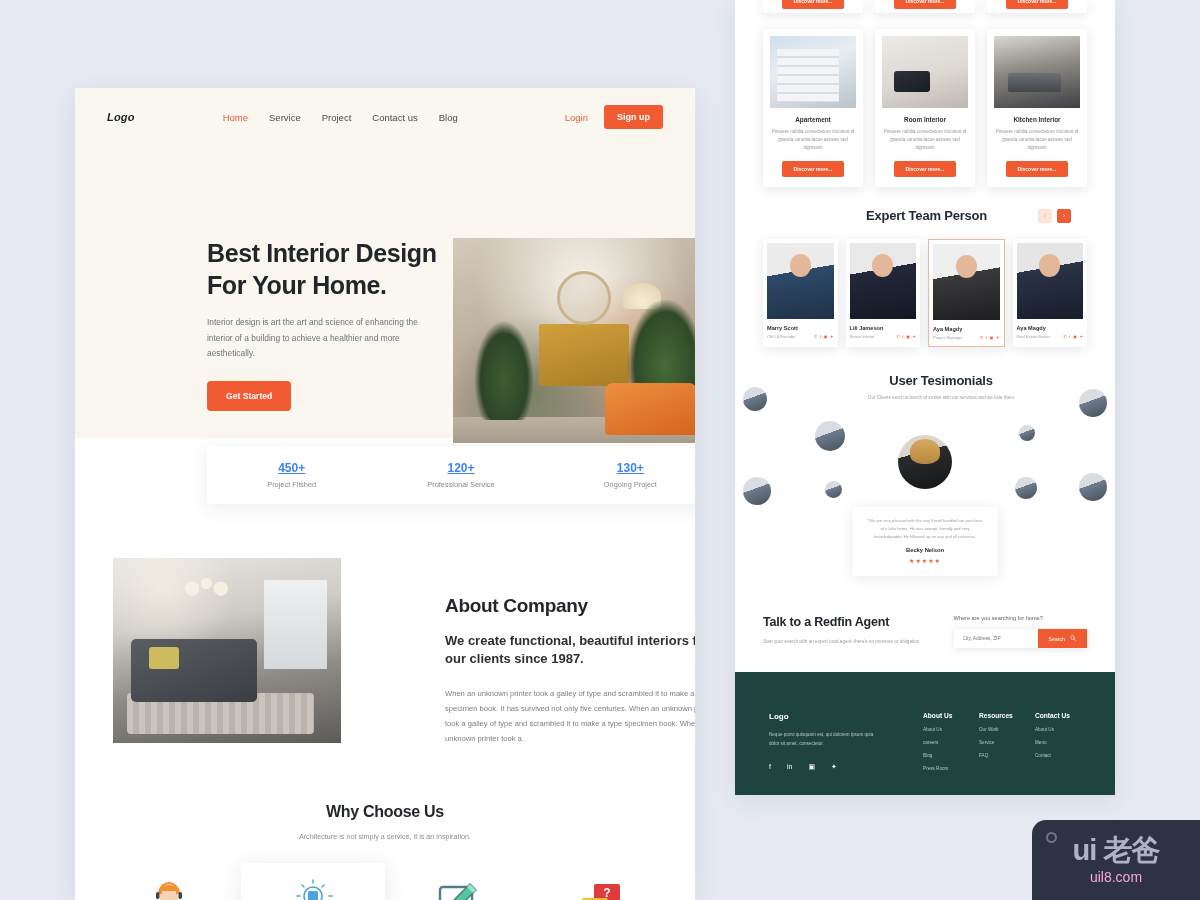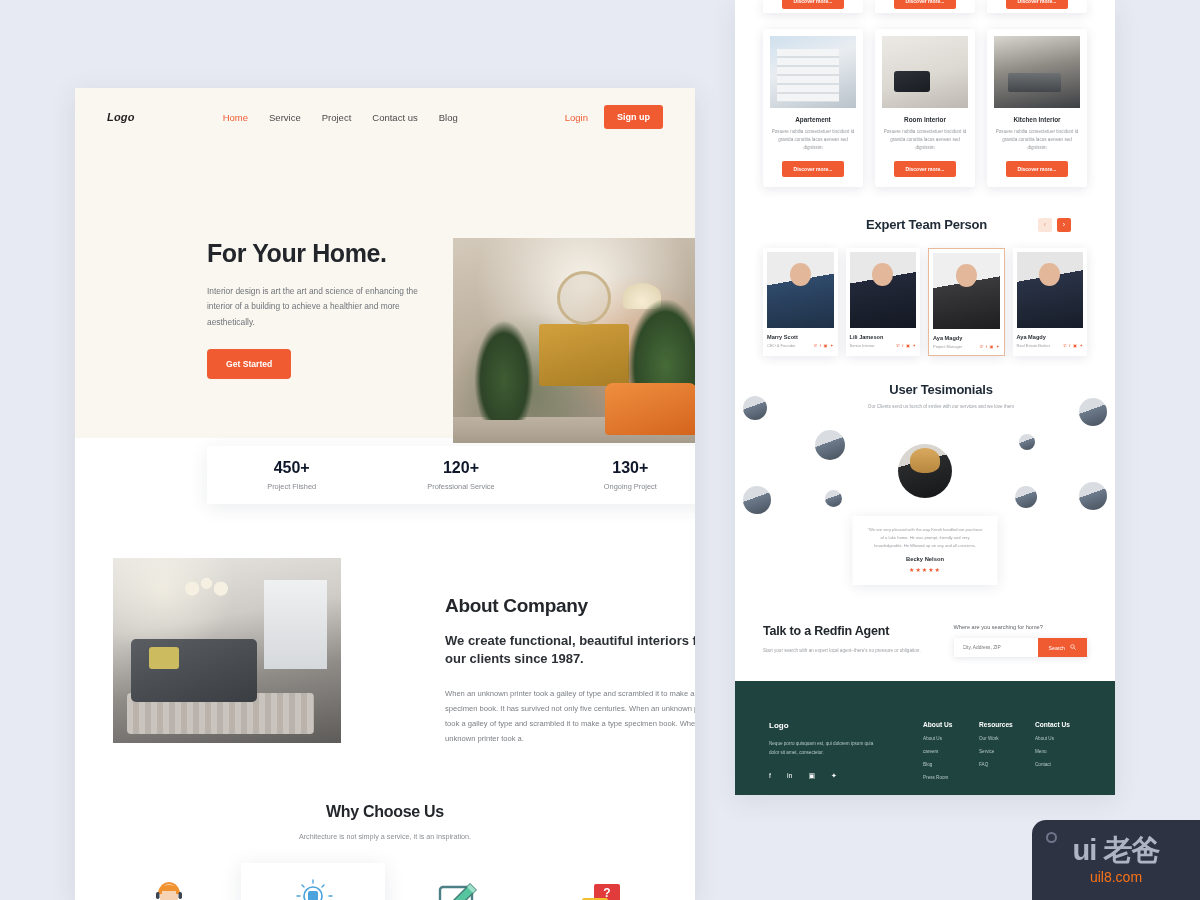--- a/index.html
+++ b/index.html
@@ -72,21 +72,21 @@
     background: radial-gradient(ellipse at 50% 70%, #f7edd4, #ddd0ae); border-radius:50% 50% 14% 14%; }
   .hero-img .rug { position:absolute; left:0; bottom:0; width:100%; height:26px;
     background: linear-gradient(#bdb2a1,#a99e8d); }
 
   .stats {
     position: absolute; left: 132px; top: 358px; width: 508px; height: 58px;
     background: #fff; box-shadow: 0 4px 18px rgba(40,50,80,.09);
     display: flex; z-index: 7;
   }
   .stat { flex: 1; display: flex; flex-direction: column; align-items: center; justify-content: center; gap: 5px; }
-  .stat-num { font-size: 16px; font-weight: bold; color: #0f172a; }
+  .stat-num { font-size: 12px; font-weight: bold; color: #3b82f6; text-decoration: underline; }
   .stat-label { font-size: 7.4px; color: #84888d; }
 
   .about { position: absolute; left: 0; top: 455px; width: 512px; height: 235px; }
   .about-img {
     position: absolute; left: 38px; top: 15px; width: 228px; height: 185px;
     background:
       radial-gradient(circle at 22% 16%, rgba(255,250,235,.55), transparent 30%),
       linear-gradient(170deg,#e8e6e2 0%,#cfccc7 34%,#8f8c88 64%,#5d5b58 100%);
   }
   .about-img .sofa-d { position:absolute; left:8%; top:44%; width:55%; height:34%;
@@ -143,21 +143,21 @@
   .discover-btn {
     display: block; margin: 9px auto 0; background: #f05b32; color: #fff;
     border: none; border-radius: 2px; font-size: 5px; font-weight: 600;
     padding: 5px 12px; cursor: pointer;
   }
   .prop-row-top { margin-top: 0; }
   .prop-row-top .prop-card { height: 13px; padding: 0; overflow: hidden;
     display: flex; align-items: flex-start; justify-content: center; }
   .prop-row-top .discover-btn { margin-top: -7px; }
 
-  .team-head { display: flex; align-items: center; padding: 0 44px; margin-top: 30px; }
+  .team-head { display: flex; align-items: center; padding: 0 44px; margin-top: 21px; }
   .team-h2 { flex: 1; text-align: center; font-size: 13px; font-weight: bold; color: #1f2a37; letter-spacing: -.2px; padding-left: 36px; }
   .arrows { display: flex; gap: 5px; }
   .arrow-btn { width: 14px; height: 14px; border: none; border-radius: 2px; cursor: pointer;
     font-size: 7px; display: flex; align-items: center; justify-content: center; }
   .arrow-prev { background: #fbe4d8; color: #f0a583; }
   .arrow-next { background: #f05b32; color: #fff; }
 
   .team-grid { display: flex; gap: 8px; padding: 0 28px; margin-top: 16px; }
   .team-card { flex: 1; background: #fff; box-shadow: 0 2px 10px rgba(40,50,80,.11); padding: 4px 4px 6px; }
   .team-card.active { border: 1px solid #e8b99a; }
@@ -222,21 +222,21 @@
   .f-link { margin-top: 8px; font-size: 4.6px; color: #b6c7c4; cursor: pointer; }
 
   .watermark {
     position: absolute; right: 0; bottom: 0; width: 168px; height: 80px;
     background: #2e3344; border-radius: 14px 0 0 0;
     display: flex; flex-direction: column; align-items: center; justify-content: center;
   }
   .wm-dot { position: absolute; left: 14px; top: 12px; width: 11px; height: 11px;
     border: 2px solid #6f7689; border-radius: 50%; }
   .wm-main { font-size: 29px; font-weight: bold; color: #aeb4c4; line-height: 1; letter-spacing: -1px; }
-  .wm-sub { margin-top: 4px; font-size: 14px; color: #f97316; }
+  .wm-sub { margin-top: 4px; font-size: 14px; color: #f9a8d4; }
 </style>
 </head>
 <body>
 
 <div class="stage">
 
   <div class="left-mockup">
     <div class="hero-band"></div>
     <div class="hero-band lower"></div>
 
@@ -249,20 +249,21 @@
         <div class="nav-link">Contact us</div>
         <div class="nav-link">Blog</div>
       </div>
       <div class="nav-right">
         <div class="login-link">Login</div>
         <button class="signup-btn">Sign up</button>
       </div>
     </div>
 
     <div class="hero-left">
+      <div class="hero-h1">Best Interior Design</div>
       <div class="hero-h1">For Your Home.</div>
       <div class="hero-p">Interior design is art the art and science of enhancing the interior of a building to achieve a healthier and more aesthetically.</div>
       <button class="get-started">Get Started</button>
     </div>
     <div class="hero-img">
       <div class="rug"></div>
       <div class="cabinet"></div>
       <div class="mirror"></div>
       <div class="lamp"></div>
       <div class="plant1"></div>

